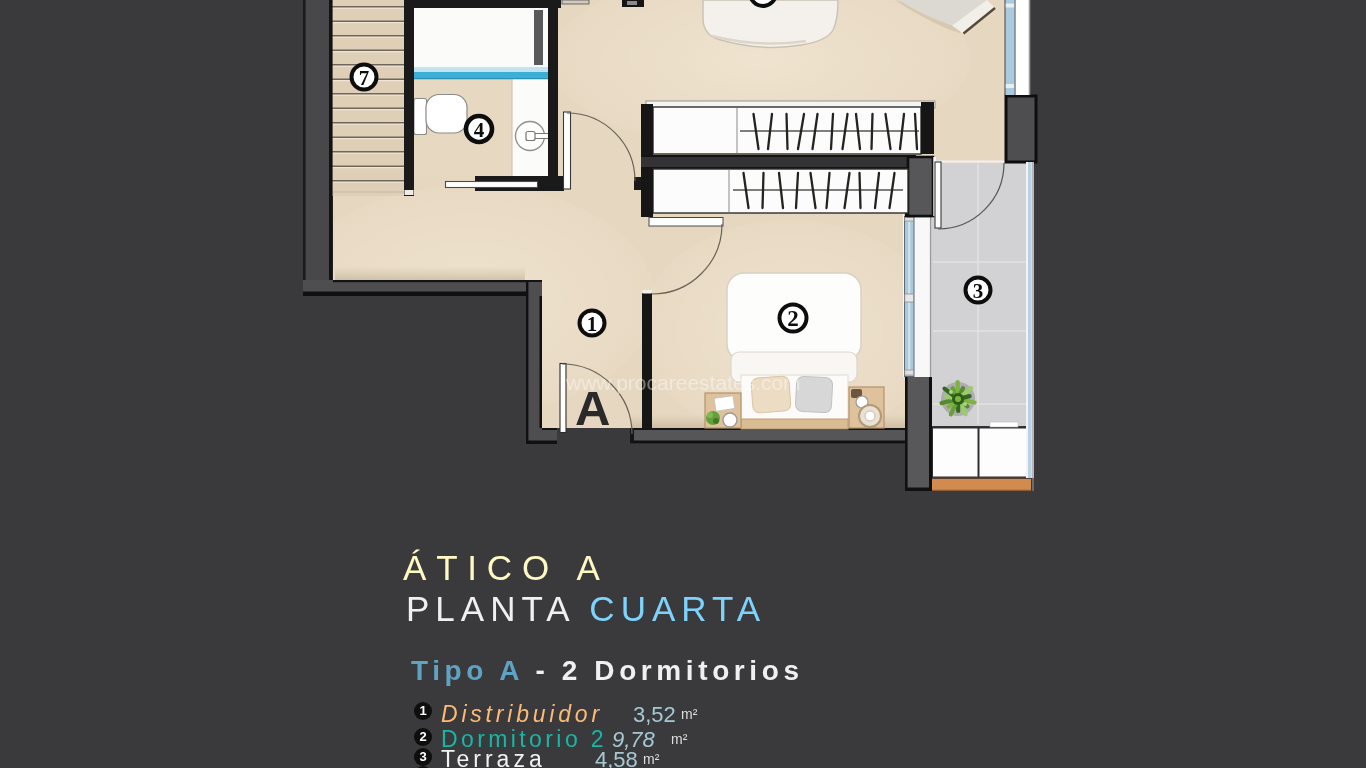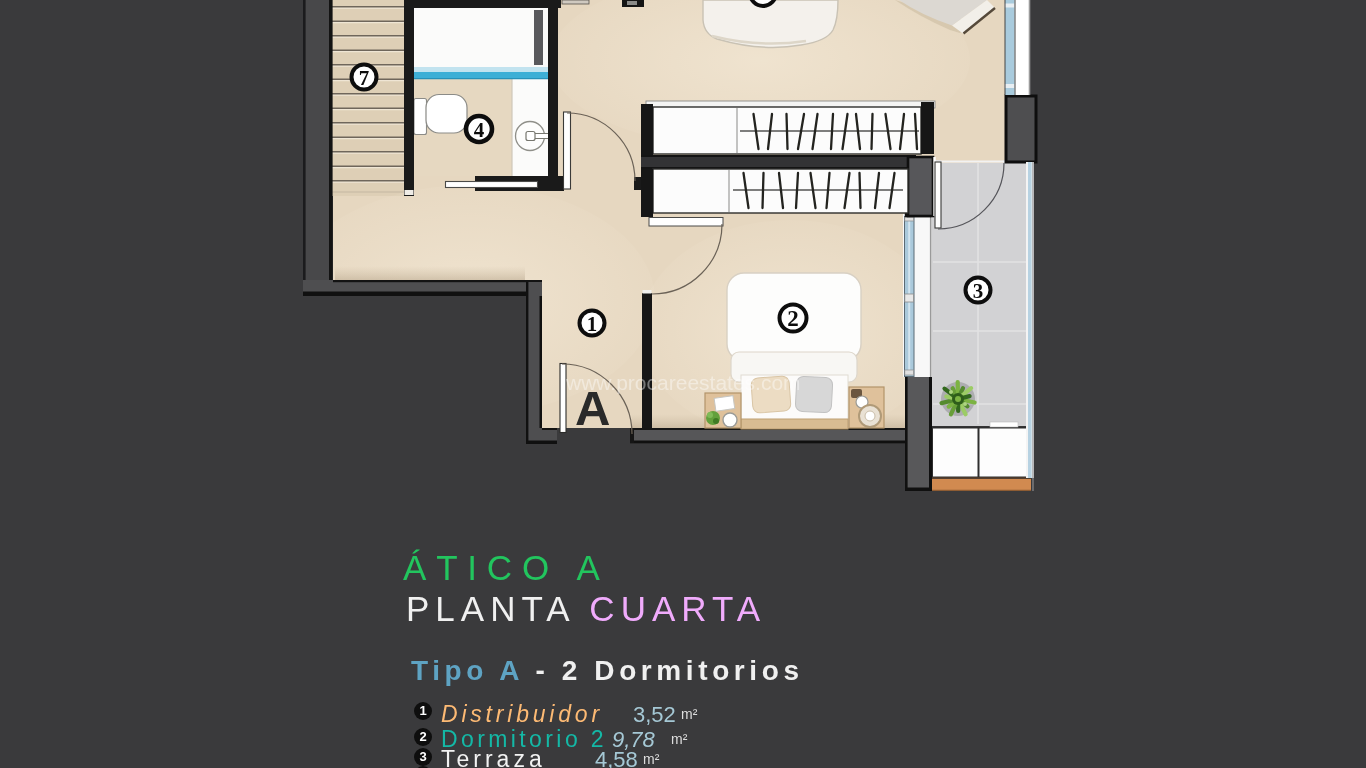--- a/index.html
+++ b/index.html
@@ -341,23 +341,23 @@
   <g>
       <circle cx="978" cy="290" r="12.5" fill="#ffffff" stroke="#0d0d0d" stroke-width="4"></circle>
   <text x="978" y="297.5" font-size="21" font-weight="bold" fill="#0d0d0d" text-anchor="middle" font-family="Liberation Serif, serif">3</text>
     </g>
 </svg>
 
 <div class="abs" style="left:575px;top:380px;font-size:49px;font-weight:bold;color:#2a2a2a;font-family:'Liberation Sans',sans-serif;">A</div>
 
 <div class="abs" style="left:566px;top:371px;font-size:21px;letter-spacing:0px;color:rgba(255,255,255,0.42);font-family:'Liberation Sans',sans-serif;">www.procareestates.com</div>
 
-<div class="abs" style="left:403px;top:548px;font-size:35px;letter-spacing:9.8px;color:#22c55e;text-align:center;">ÁTICO A</div>
-
-<div class="abs" style="left:406px;top:589px;font-size:35px;letter-spacing:6px;color:#f0f0f0;">PLANTA <span style="color:#f0abfc">CUARTA</span></div>
+<div class="abs" style="left:403px;top:548px;font-size:35px;letter-spacing:9.8px;color:#fef9c3;text-align:center;">ÁTICO A</div>
+
+<div class="abs" style="left:406px;top:589px;font-size:35px;letter-spacing:6px;color:#f0f0f0;">PLANTA <span style="color:#7dd3fc">CUARTA</span></div>
 
 <div class="abs" style="left:411px;top:655px;font-size:28px;font-weight:bold;letter-spacing:4.6px;color:#f0f0f0;text-align:center;"><span style="color:#5ea3c3">Tipo A</span> - 2  Dormitorios</div>
 
 <div class="abs" style="left:414px;top:702px;width:18px;height:18px;border-radius:50%;background:#0e0e0e;color:#fff;font-size:13px;font-weight:bold;text-align:center;line-height:18px;">1</div>
 <div class="abs" style="left:441px;top:701px;font-size:23px;letter-spacing:3.8px;color:#fdba74;font-style:italic;">Distribuidor</div>
 <div class="abs" style="left:633px;top:702px;font-size:22px;letter-spacing:0px;color:#a5c8d5;">3,52</div>
 <div class="abs" style="left:681px;top:706px;font-size:14px;color:#dddddd;">m²</div>
 
 <div class="abs" style="left:414px;top:728px;width:18px;height:18px;border-radius:50%;background:#0e0e0e;color:#fff;font-size:13px;font-weight:bold;text-align:center;line-height:18px;">2</div>
 <div class="abs" style="left:441px;top:726px;font-size:23px;letter-spacing:3.4px;color:#14b8a6;">Dormitorio 2</div>

